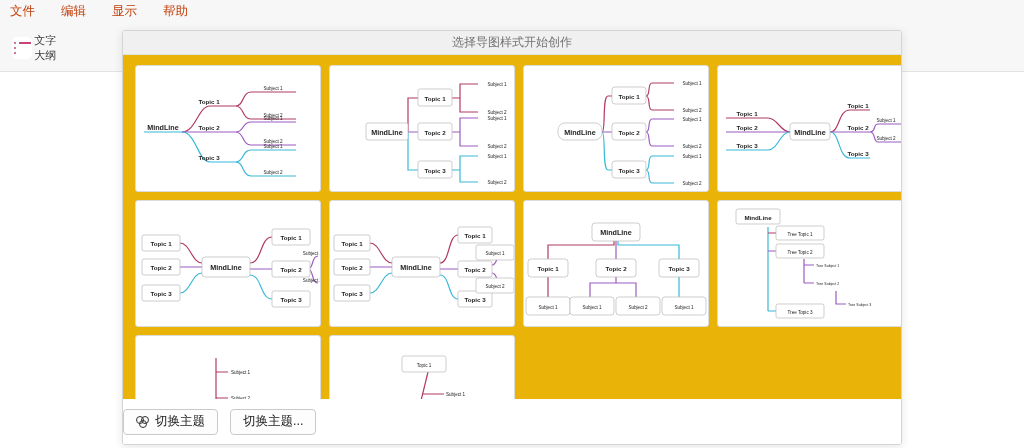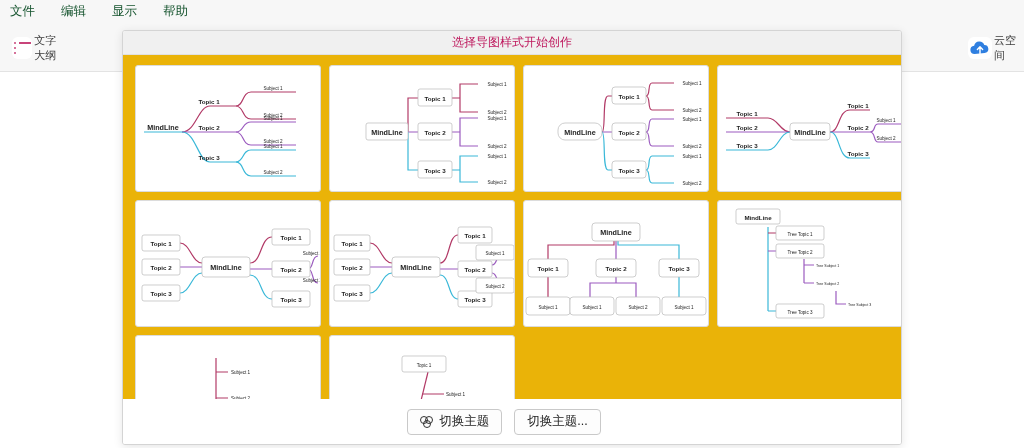--- a/index.html
+++ b/index.html
@@ -13,21 +13,21 @@
   }
   #app { position: relative; width: 1024px; height: 448px; background: #ffffff; }
 
   
   .menubar {
     position: absolute; top: 0; left: 0; width: 1024px; height: 22px;
     background: #f7f7f7;
     display: flex; align-items: center; padding-left: 8px; gap: 22px;
   }
   .menu-item {
-    font-size: 12.5px; color: #14532d; line-height: 22px; padding: 0 2px; cursor: default;
+    font-size: 12.5px; color: #c2410c; line-height: 22px; padding: 0 2px; cursor: default;
   }
 
   
   .toolbar {
     position: absolute; top: 22px; left: 0; width: 1024px; height: 50px;
     background: #f7f7f7; border-bottom: 1px solid #e3e3e3;
   }
   .tool-btn {
     position: absolute; top: 3px; width: 54px; height: 46px;
     display: flex; flex-direction: row; align-items: center; justify-content: center;
@@ -60,40 +60,40 @@
   
   .dialog {
     position: absolute; left: 122px; top: 30px; width: 780px; height: 415px;
     background: #ffffff; border: 1px solid #d4d4d4; border-radius: 3px;
     box-shadow: 0 2px 10px rgba(0,0,0,0.10);
     overflow: hidden;
   }
   .dialog-title {
     height: 24px; background: #f0f0f0; border-bottom: 1px solid #e1e1e1;
     display: flex; align-items: center; justify-content: center;
-    font-size: 12px; color: #be185d;
+    font-size: 12px; color: #737373;
   }
   .dialog-body {
     position: relative; height: 345px; overflow: hidden; padding: 10px 0 0 0;
     background: #eab308;
   }
   .grid {
     display: grid; grid-template-columns: repeat(4, 186px); gap: 8px;
     padding: 0 12px;
   }
   .card {
     height: 127px; background: #ffffff; border: 1px solid #dcdcdc; border-radius: 3px;
     position: relative; overflow: hidden; cursor: pointer;
   }
   .card svg { display: block; width: 186px; height: 127px; }
 
   .dialog-footer {
     position: absolute; left: 0; bottom: 0; width: 780px; height: 45px;
     background: #ffffff;
-    display: flex; align-items: center; justify-content: center; gap: 12px;
+    display: flex; align-items: center; justify-content: flex-start; gap: 12px;
     padding-right: 18px;
   }
   .btn {
     height: 26px; min-width: 78px; padding: 0 12px; border: 1px solid #c9c9c9;
     border-radius: 4px; background: #fdfdfd; font-size: 12.5px; color: #222;
     display: inline-flex; align-items: center; justify-content: center; gap: 5px;
     cursor: pointer;
   }
   .venn { width: 14px; height: 12px; position: relative; display:inline-block; }
   .venn s {
@@ -135,29 +135,20 @@
             <b></b>
           <i></i>
             <i></i>
             <i></i>
         </span>
       </span>
       <span class="tool-label">文字大纲</span>
     </div>
 
 
-    <div class="tool-btn" id="btn-cloud">
-      <span class="tool-icon">
-        <svg width="22" height="18" viewBox="0 0 26 20">
-          <path d="M6.6 17.2a5 5 0 0 1-.5-9.97A6.2 6.2 0 0 1 18.1 6.6a4.6 4.6 0 0 1 1.3 9.05 4 4 0 0 1-.9.12z" fill="#2f7fe0"></path>
-          <path d="M13 16.4V9.4M13 8.6l-3.1 3.1M13 8.6l3.1 3.1" stroke="#ffffff" stroke-width="1.7" stroke-linecap="round" stroke-linejoin="round" fill="none"></path>
-        </svg>
-      </span>
-      <span class="tool-label">云空间</span>
-    </div>
   </div>
 
   <div class="dialog">
 
     <div class="dialog-title">选择导图样式开始创作</div>
 
     <div class="dialog-body">
       <div class="grid">
 
         <div class="card">

